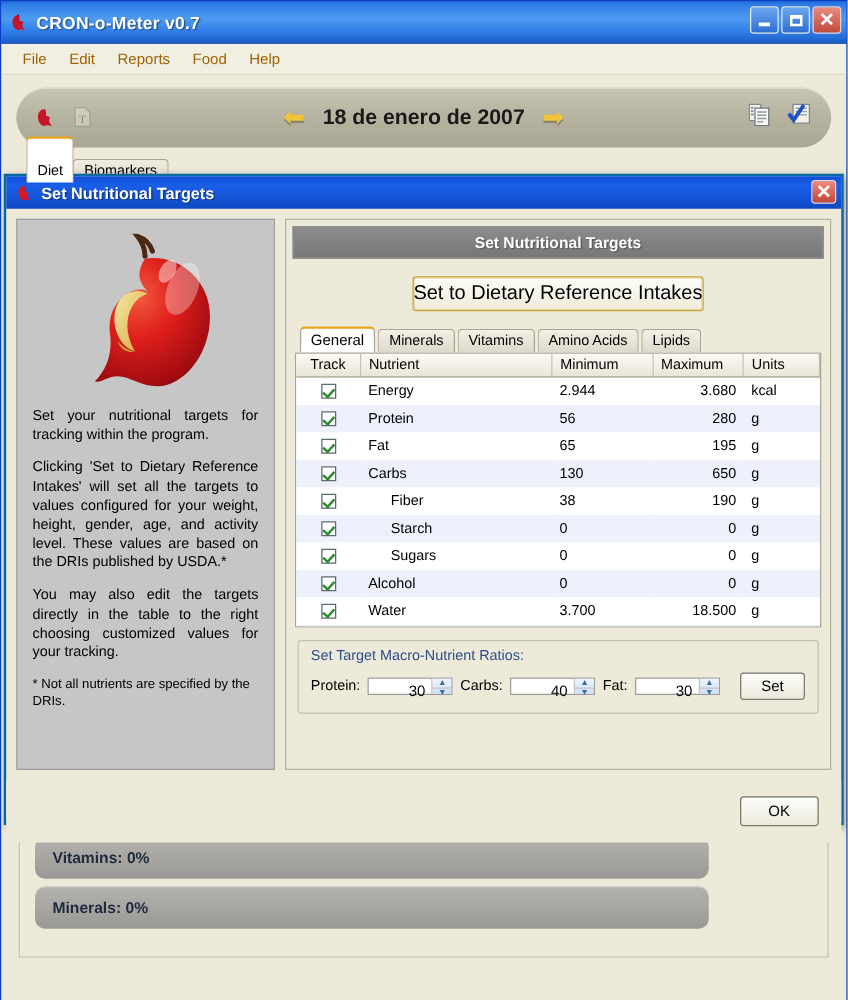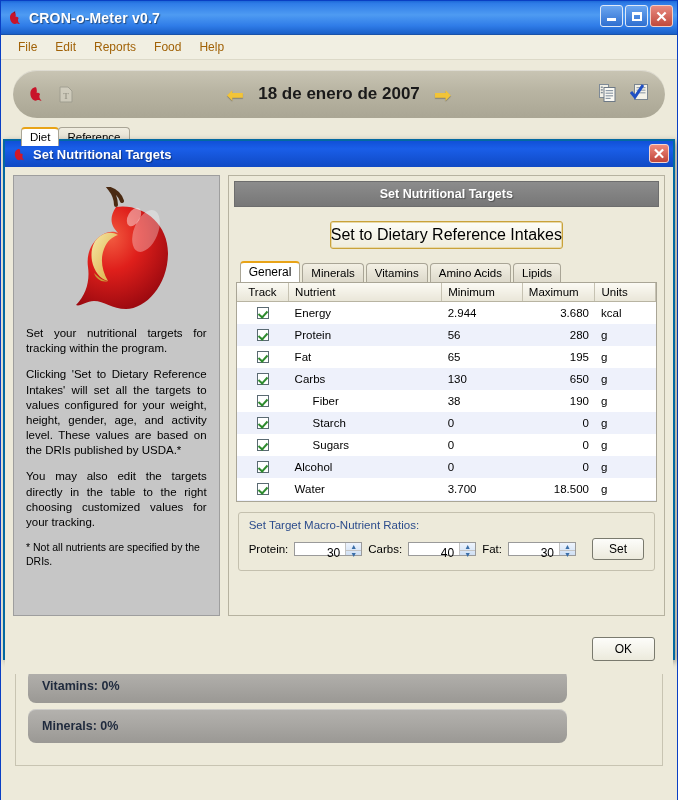--- a/index.html
+++ b/index.html
@@ -142,21 +142,21 @@
     border: 1px solid #a9a596;
     border-bottom: none;
     border-radius: 4px 4px 0 0;
     background: linear-gradient(to bottom, #f0ede0, #dedace);
     margin-right: -1px;
     color: #000;
   }
   .tab.active {
     background: #ffffff;
     border-top: 2px solid #e8a317;
-    padding-top: 2px;
+    padding-top: 20px;
     position: relative;
     z-index: 2;
   }
 
   
   .content-panel {
     margin: 0 6px 0 6px;
     background: #edeada;
     border: 1px solid #c8c4b2;
     height: 620px;
@@ -525,21 +525,21 @@
               <rect x="6.5" y="6.6" width="9" height="1.2" fill="#9aa4ae"></rect>
               <rect x="6.5" y="9.2" width="9" height="1.2" fill="#9aa4ae"></rect>
               <path d="M1 9 L5 14 L13 2" stroke="#1f4fc4" stroke-width="3" fill="none"></path>
             </svg>
           </span>
         </div>
       </div>
 
       <div class="tabrow">
         <div class="tab active">Diet</div>
-        <div class="tab">Reference</div>
+        <div class="tab">Biomarkers</div>
       </div>
 
       <div class="content-panel">
         <div style="height:472px"></div>
         <div class="bar">Lipids: 0g / 65g (0%)</div>
         <div class="bar">Vitamins: 0%</div>
         <div class="bar">Minerals: 0%</div>
       </div>
     </div>
   </div>

